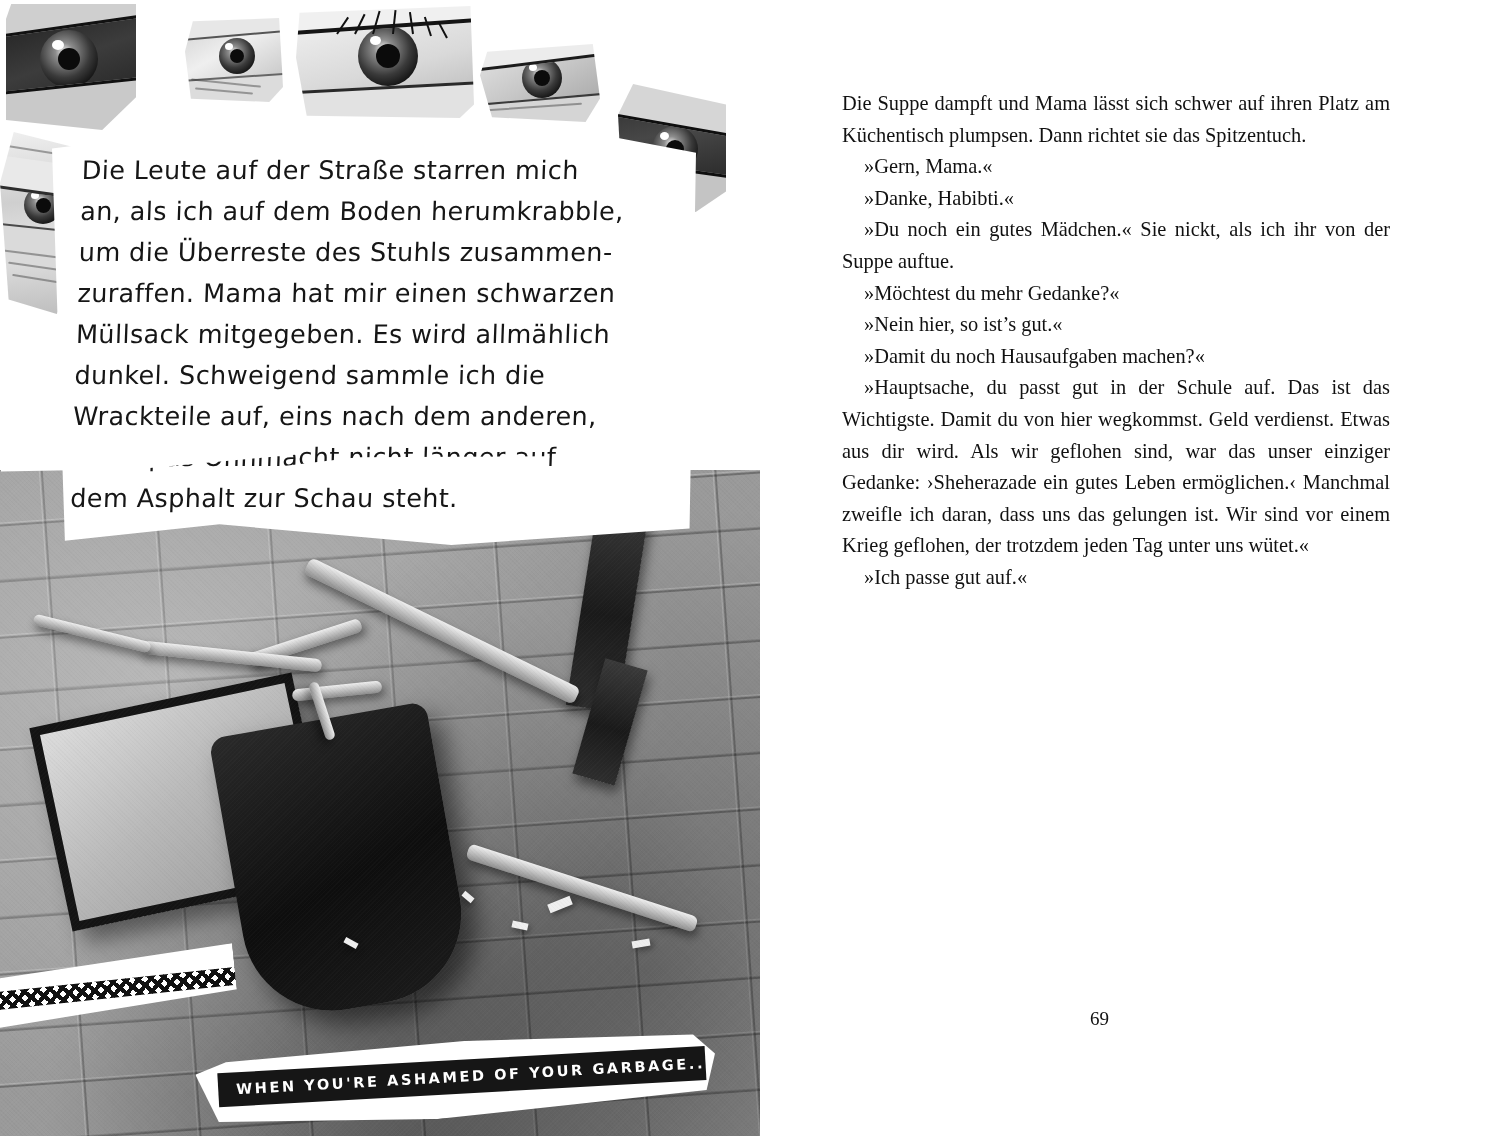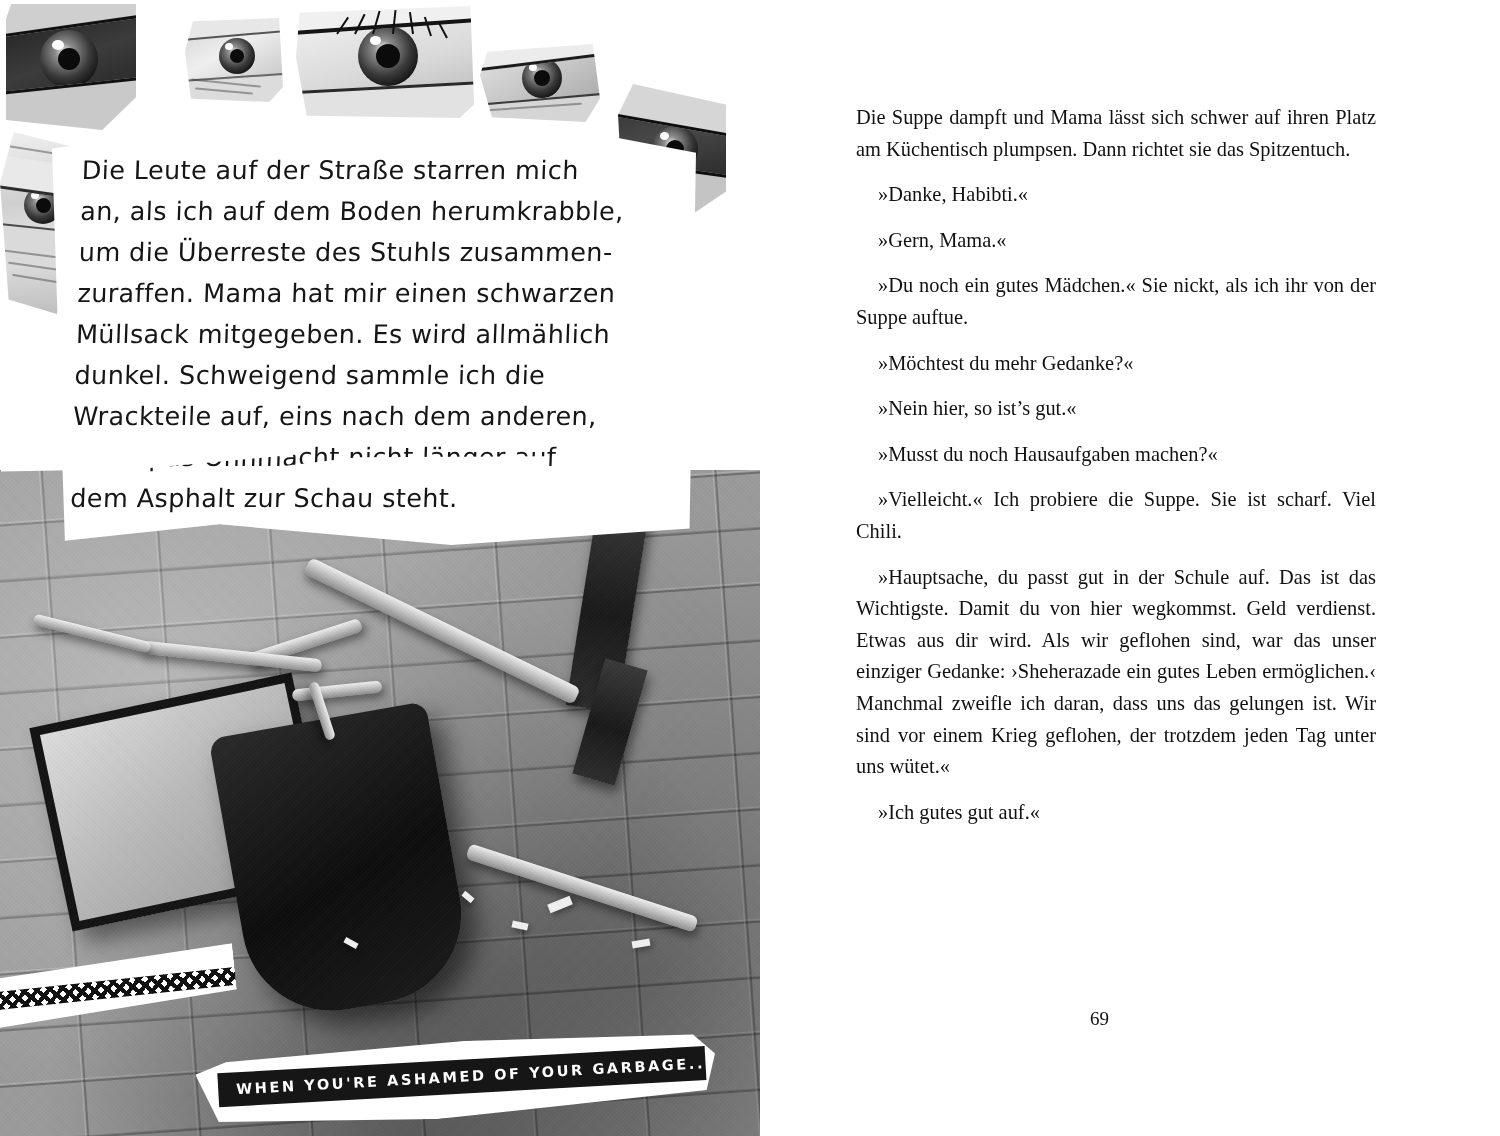--- a/index.html
+++ b/index.html
@@ -313,21 +313,21 @@
     width: 740px;
     height: 1136px;
   }
   .text-col {
     position: absolute;
     left: 82px;
     top: 88px;
     width: 548px;
   }
   .text-col p {
-    margin: 14px;
+    margin: 0;
     font-family: "Liberation Serif", serif;
     font-size: 20.4px;
     line-height: 31.6px;
     color: #111111;
     text-align: justify;
     hyphens: manual;
   }
   .text-col p.ind {
     text-indent: 22px;
   }
@@ -458,24 +458,23 @@
   <div class="strip-caption">
     <div class="inner">
       <span>WHEN YOU'RE ASHAMED OF YOUR GARBAGE...</span>
     </div>
   </div>
 </div>
 
 <div class="right-page">
   <div class="text-col">
     <p>Die Suppe dampft und Mama lässt sich schwer auf ihren Platz am Küchentisch plumpsen. Dann richtet sie das Spitzentuch.</p>
+    <p class="ind">»Gern, Mama.«</p>
     <p class="ind">»Danke, Habibti.«</p>
-    <p class="ind">»Gern, Mama.«</p>
     <p class="ind">»Du noch ein gutes Mädchen.« Sie nickt, als ich ihr von der Suppe auftue.</p>
     <p class="ind">»Möchtest du mehr Gedanke?«</p>
     <p class="ind">»Nein hier, so ist’s gut.«</p>
-    <p class="ind">»Musst du noch Hausaufgaben machen?«</p>
-    <p class="ind">»Vielleicht.« Ich probiere die Suppe. Sie ist scharf. Viel Chili.</p>
+    <p class="ind">»Damit du noch Hausaufgaben machen?«</p>
     <p class="ind">»Hauptsache, du passt gut in der Schule auf. Das ist das Wichtigste. Damit du von hier wegkommst. Geld verdienst. Etwas aus dir wird. Als wir geflohen sind, war das unser einziger Gedanke: ›Sheherazade ein gutes Leben ermöglichen.‹ Manchmal zweifle ich daran, dass uns das gelungen ist. Wir sind vor einem Krieg geflohen, der trotzdem jeden Tag unter uns wütet.«</p>
-    <p class="ind">»Ich gutes gut auf.«</p>
+    <p class="ind">»Ich passe gut auf.«</p>
   </div>
   <div class="folio">69</div>
 </div>
 
 </body></html>

